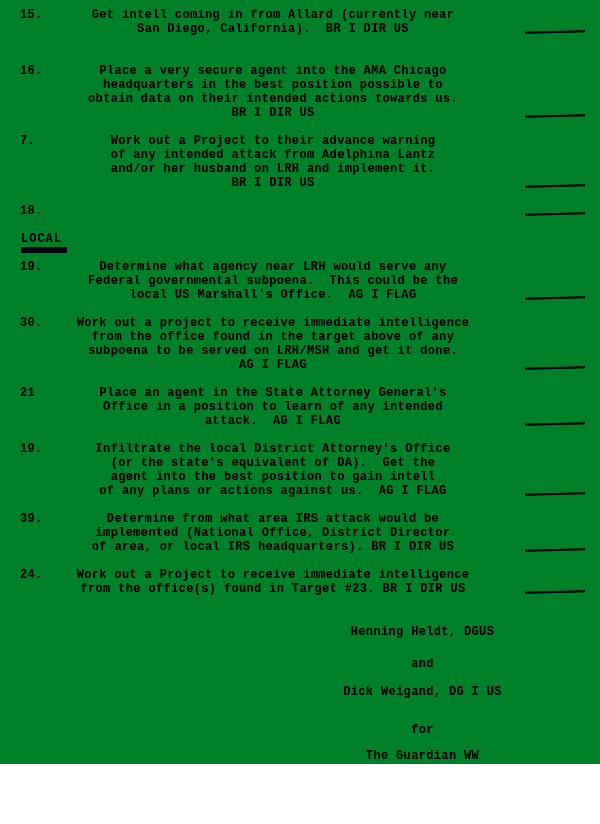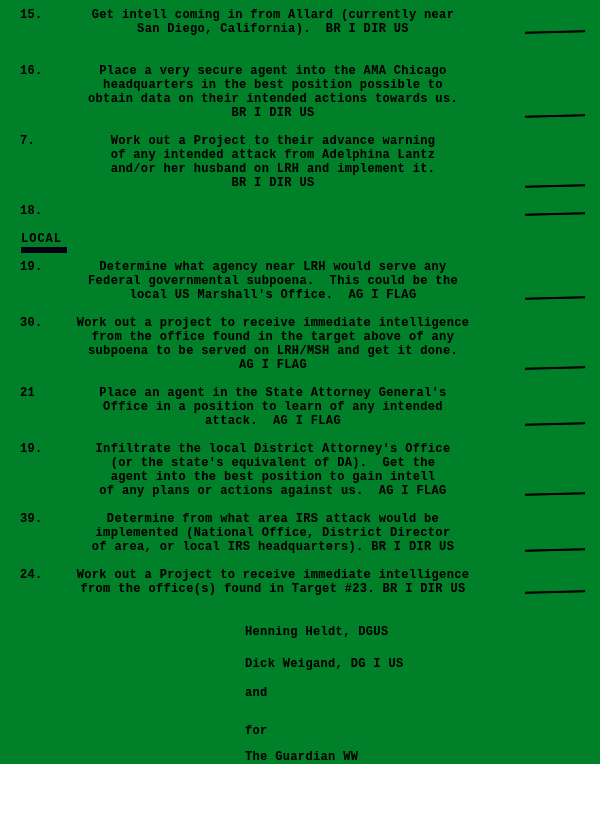--- a/index.html
+++ b/index.html
@@ -53,20 +53,21 @@
     padding-right: 5px;
     padding-bottom: 1px;
     letter-spacing: 1px;
   }
   .sig-block {
     margin-top: 29px;
   }
   .sig-line {
     margin: 0 0 0 245px;
     white-space: pre;
+    text-align: center;
   }
   .sig-line.gap-lg { margin-bottom: 18px; }
   .sig-line.gap-md { margin-bottom: 14px; }
   .sig-line.gap-md2 { margin-bottom: 15px; }
   .sig-line.gap-sm { margin-bottom: 12px; margin-top: 24px; }
   .handwritten {
     position: absolute;
     left: 56px;
     top: 776px;
     font-family: "DejaVu Sans", sans-serif;
@@ -164,22 +165,22 @@
       <span class="num">24.</span>
       <div class="text">Work out a Project to receive immediate intelligence
 from the office(s) found in Target #23. BR I DIR US</div>
       <span class="rule"></span>
     </div>
 
   </div>
 
   <div class="sig-block">
     <div class="sig-line gap-lg">Henning Heldt, DGUS</div>
+    <div class="sig-line gap-md">and</div>
     <div class="sig-line gap-md2">Dick Weigand, DG I US</div>
-    <div class="sig-line gap-md">and</div>
     <div class="sig-line gap-sm">for</div>
     <div class="sig-line">The Guardian WW</div>
     <div class="sig-line">Jane Kember</div>
   </div>
 
   <div class="handwritten">Wᵗ</div>
 
 </div>
 
 </body></html>

